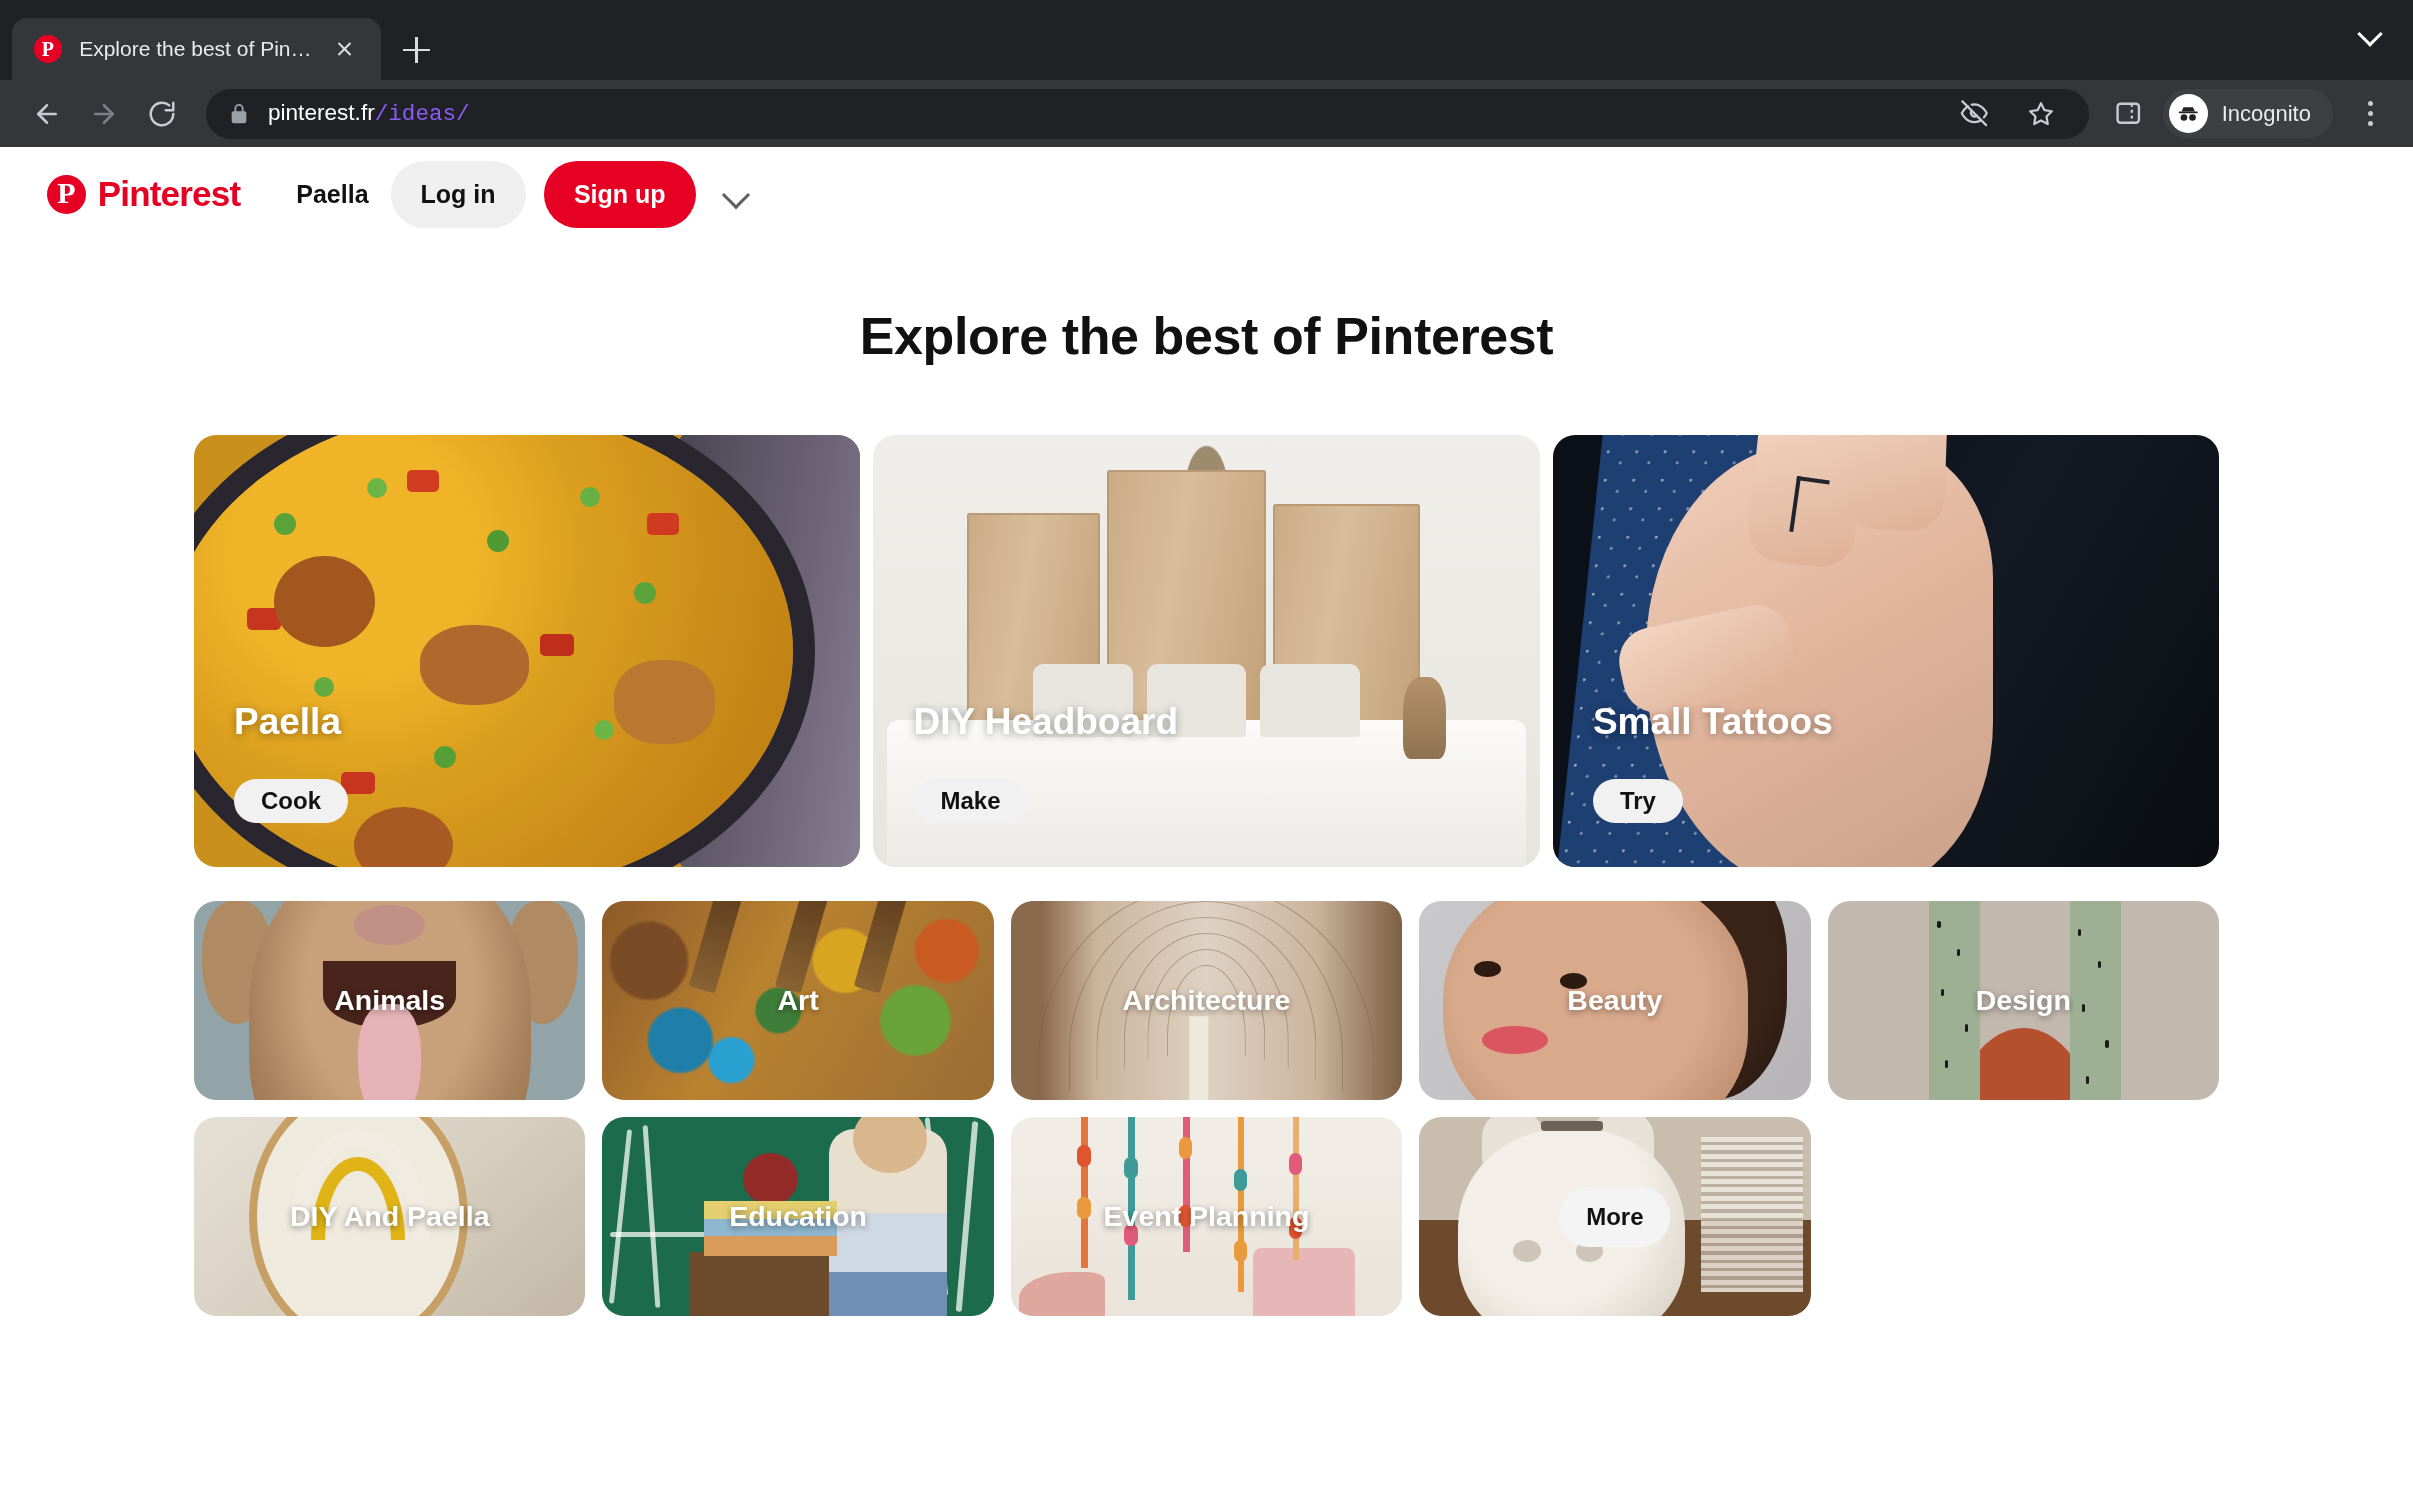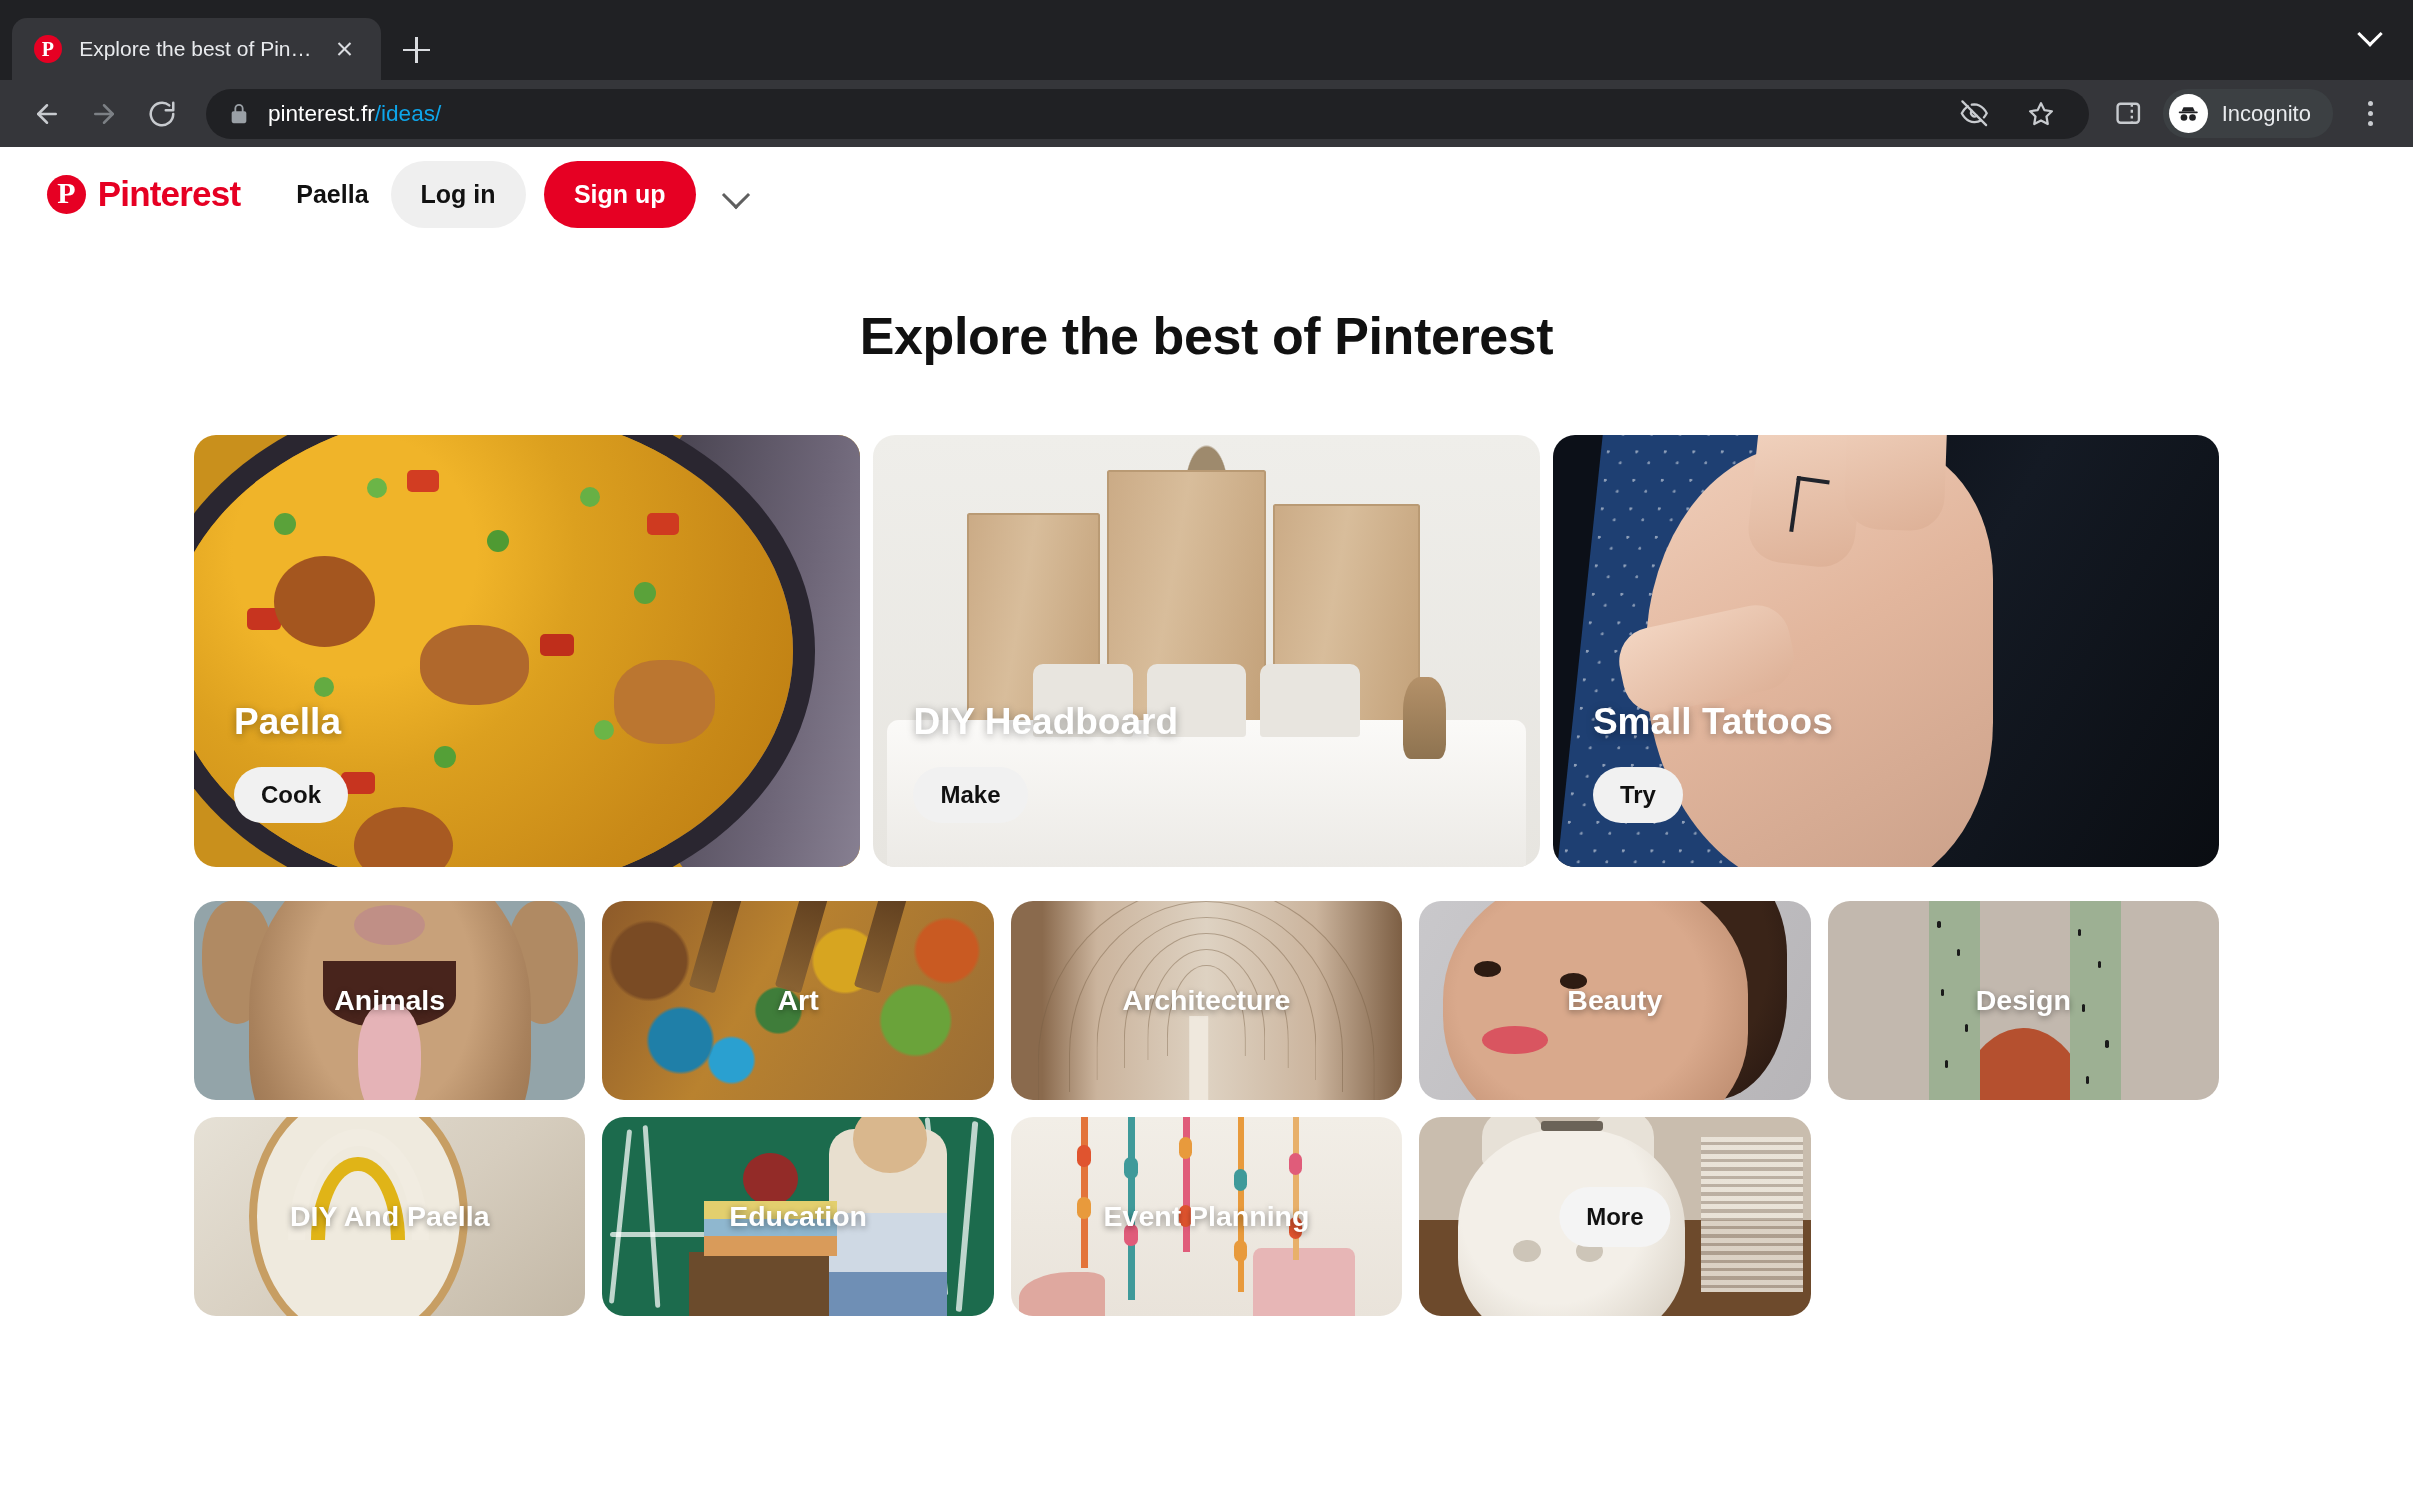--- a/index.html
+++ b/index.html
@@ -69,21 +69,21 @@
   }
   .nav-btn svg { display: block; }
 
   .omnibox {
     flex: 1; height: 50px; background: #202124; border-radius: 25px;
     display: flex; align-items: center; margin: 0 13.4px 0 13.4px; padding: 0 22px;
     gap: 18.4px; min-width: 0;
   }
   .omnibox .lock { flex: none; display: flex; align-items: center; }
   .url { font-size: 22.6px; color: #ffffff; white-space: nowrap; }
-  .url .path { color: #0ea5e9; }
+  .url .path { color: #8b5cf6; font-family: Liberation Mono, monospace; }
   .omni-right { margin-left: auto; display: flex; align-items: center; gap: 22px; padding-right: 3.4px; }
 
   .chrome-icon { width: 45px; height: 45px; display:flex; align-items:center; justify-content:center; color:#c8cbcf; cursor:pointer; flex:none;}
 
   .incognito-pill {
     height: 49px; border-radius: 24px; background: #3c4043;
     display: flex; align-items: center; gap: 13.4px; padding: 0 22px 0 6.7px;
     margin-left: 8.4px; cursor: pointer;
   }
   .incog-avatar {
@@ -157,21 +157,21 @@
     overflow: hidden; cursor: pointer;
   }
   .card-body { position: absolute; inset: 0; }
   .card-label {
     position: absolute; left: 40px; bottom: 124px;
     color: #fff; font-size: 37px; font-weight: bold;
     text-shadow: 0 1.7px 8.4px rgba(0,0,0,.35);
   }
   .card-pill {
     position: absolute; left: 40px; bottom: 44px;
-    height: 56px; border-radius: 30px; background: #f1f1f1; color: #111;
+    height: 44px; border-radius: 30px; background: #f1f1f1; color: #111;
     font-size: 24px; font-weight: bold;
     display: flex; align-items: center; padding: 0 27px;
   }
 
   
   .art-paella { background: #c9901c; position: absolute; inset: 0; }
   .art-paella .pan {
     position: absolute; left: -4%; top: -6%; width: 94%; height: 112%;
     border-radius: 50%; background:
       radial-gradient(circle at 30% 30%, #f0b429 0 22%, #dca01f 40%, #c98a18 70%, #b9790f 100%);

